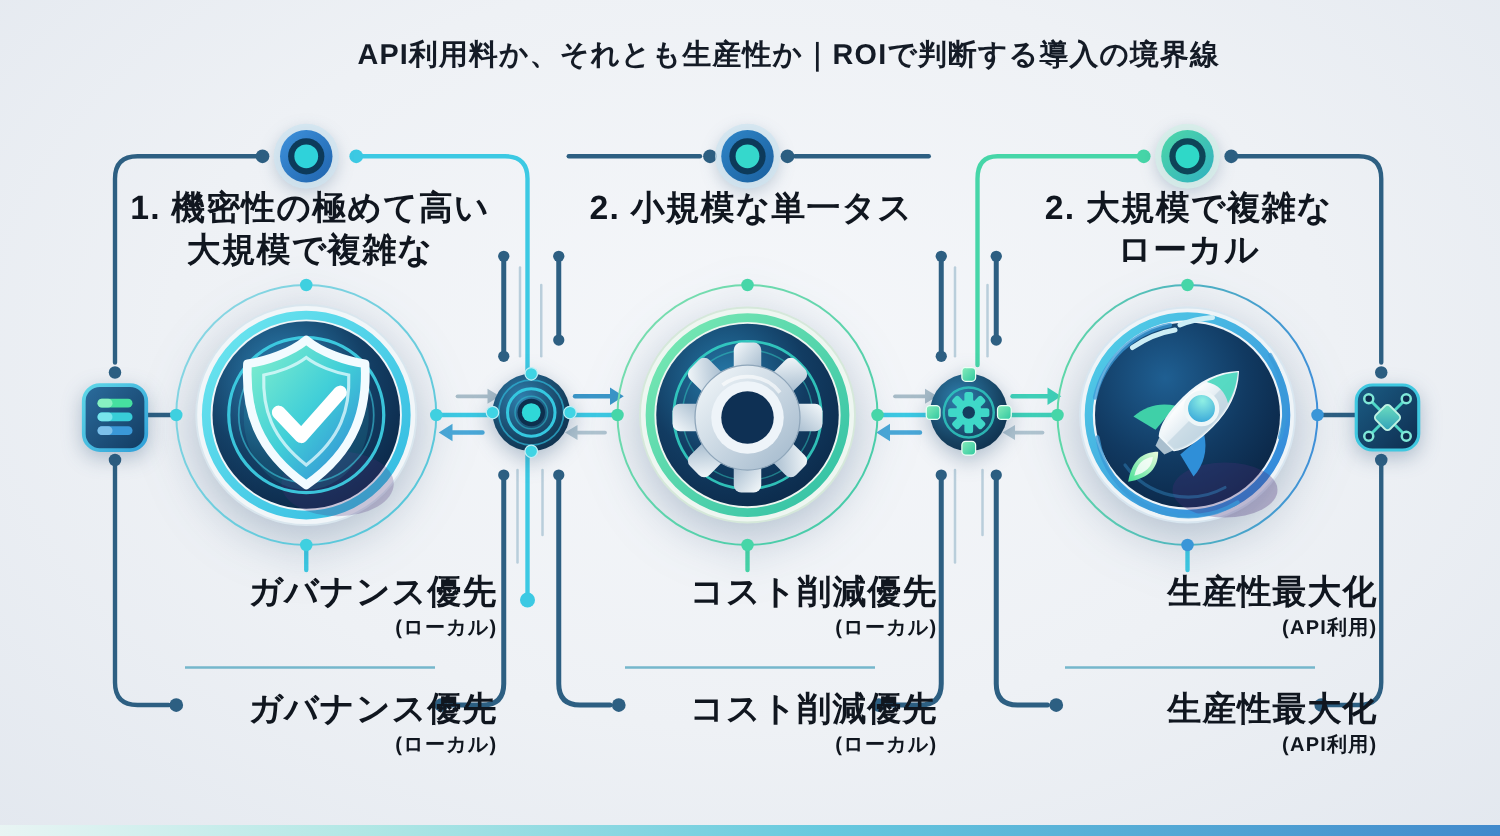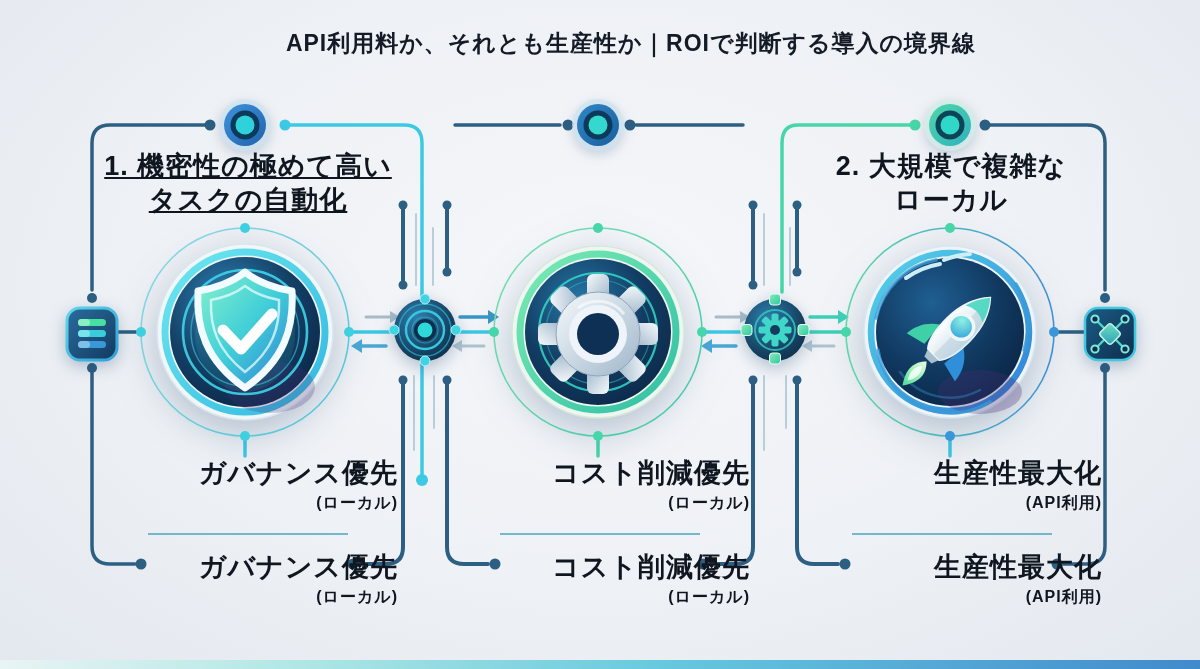--- a/index.html
+++ b/index.html
@@ -146,25 +146,26 @@
       <path d="M838,310 L849,317 L838,324 Z" fill="#3fd0b8"></path>
       <path d="M712,346 H736" stroke="#4aa8d8" stroke-width="3.5" stroke-linecap="round"></path>
       <path d="M712,339 L701,346 L712,353 Z" fill="#4aa8d8"></path>
       <path d="M812,346 H834" stroke="#b0c4d0" stroke-width="3" stroke-linecap="round"></path>
       <path d="M812,340 L802,346 L812,352 Z" fill="#b0c4d0"></path>
     </g>
   </svg>
 
   <div class="title abs">API利用料か、それとも生産性か｜ROIで判断する導入の境界線</div>
 
-  <div class="heading abs" style="left:67px;text-decoration:underline;">
+  <div class="heading abs" style="left:67px;">
     <div>1. 機密性の極めて高い</div>
-    <div>タスクの自動化</div>
+    <div>大規模で複雑な</div>
   </div>
   <div class="heading abs" style="left:420px;">
+    <div>2. 小規模な単一タス</div>
   </div>
   <div class="heading abs" style="left:770px;">
     <div>2. 大規模で複雑な</div>
     <div>ローカル</div>
   </div>
 
   <svg class="node abs" style="left:215px;top:95px;" width="60" height="60">
     <defs>
         <linearGradient id="nr1" x1="0" y1="0" x2="1" y2="1">
       <stop offset="0" stop-color="#3e92dc"></stop>

